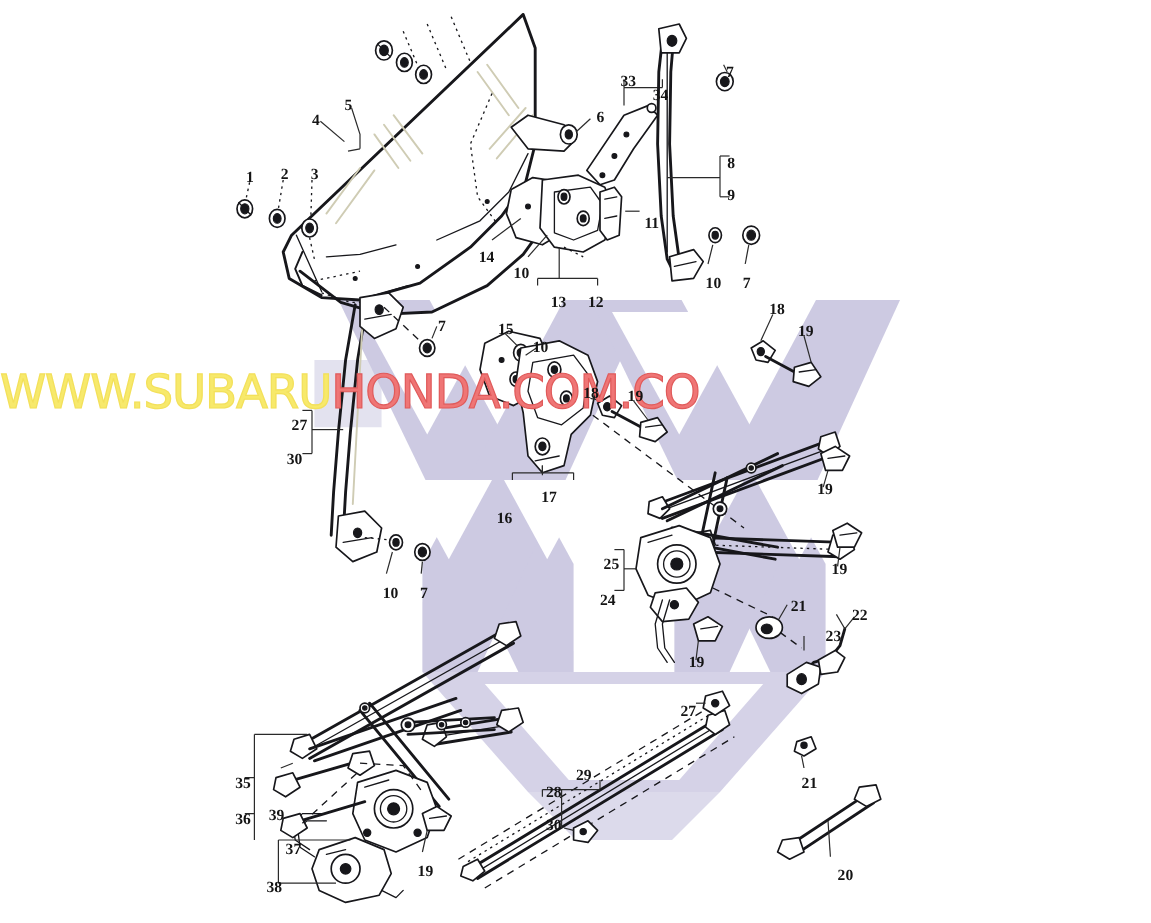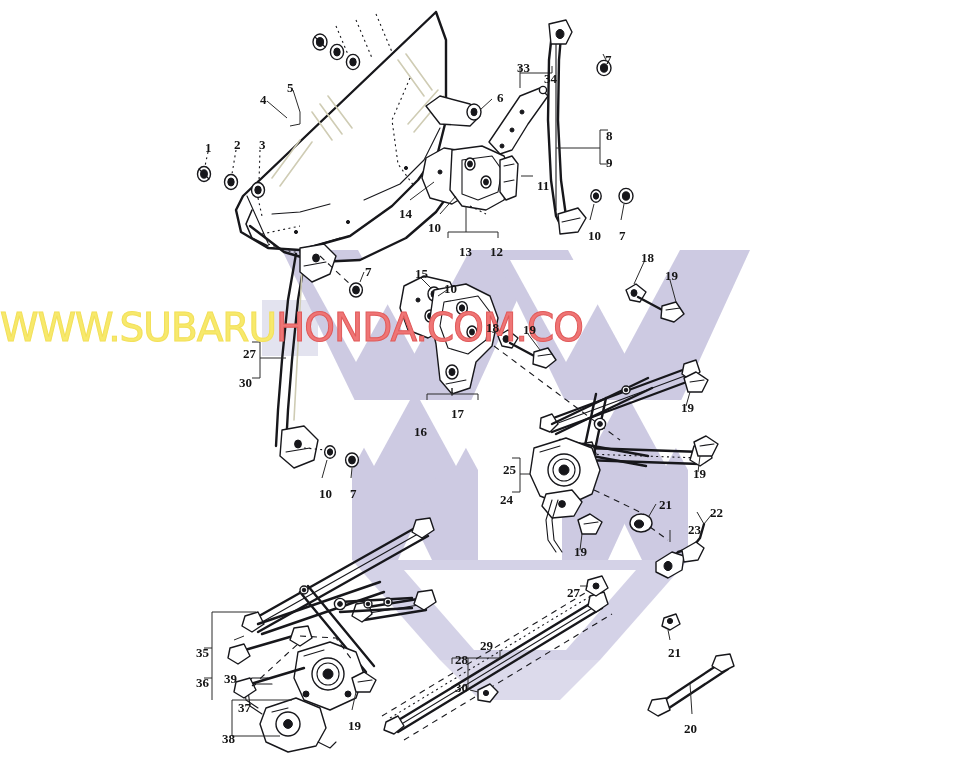--- a/index.html
+++ b/index.html
@@ -537,21 +537,21 @@
       <div class="numlbl" style="left: 319px; top: 486px;">10</div>
       <div class="numlbl" style="left: 350px; top: 486px;">7</div>
       <div class="numlbl" style="left: 503px; top: 462px;">25</div>
       <div class="numlbl" style="left: 500px; top: 492px;">24</div>
       <div class="numlbl" style="left: 574px; top: 544px;">19</div>
       <div class="numlbl" style="left: 659px; top: 497px;">21</div>
       <div class="numlbl" style="left: 710px; top: 505px;">22</div>
       <div class="numlbl" style="left: 688px; top: 522px;">23</div>
       <div class="numlbl" style="left: 567px; top: 585px;">27</div>
       <div class="numlbl" style="left: 668px; top: 645px;">21</div>
-      <div class="numlbl" style="left: 684px; top: 721px; font-family: Liberation Serif, serif;">20</div>
+      <div class="numlbl" style="left: 698px; top: 721px; font-family: Liberation Serif, serif;">20</div>
       <div class="numlbl" style="left: 455px; top: 652px;">28</div>
       <div class="numlbl" style="left: 480px; top: 638px;">29</div>
       <div class="numlbl" style="left: 455px; top: 680px;">30</div>
       <div class="numlbl" style="left: 196px; top: 645px;">35</div>
       <div class="numlbl" style="left: 196px; top: 675px;">36</div>
       <div class="numlbl" style="left: 226px; top: 700px; margin-left: 12px;">37</div>
       <div class="numlbl" style="left: 222px; top: 731px;">38</div>
       <div class="numlbl" style="left: 224px; top: 628px; margin-top: 43px;">39</div>
       <div class="numlbl" style="left: 348px; top: 718px;">19</div>
     </div>

